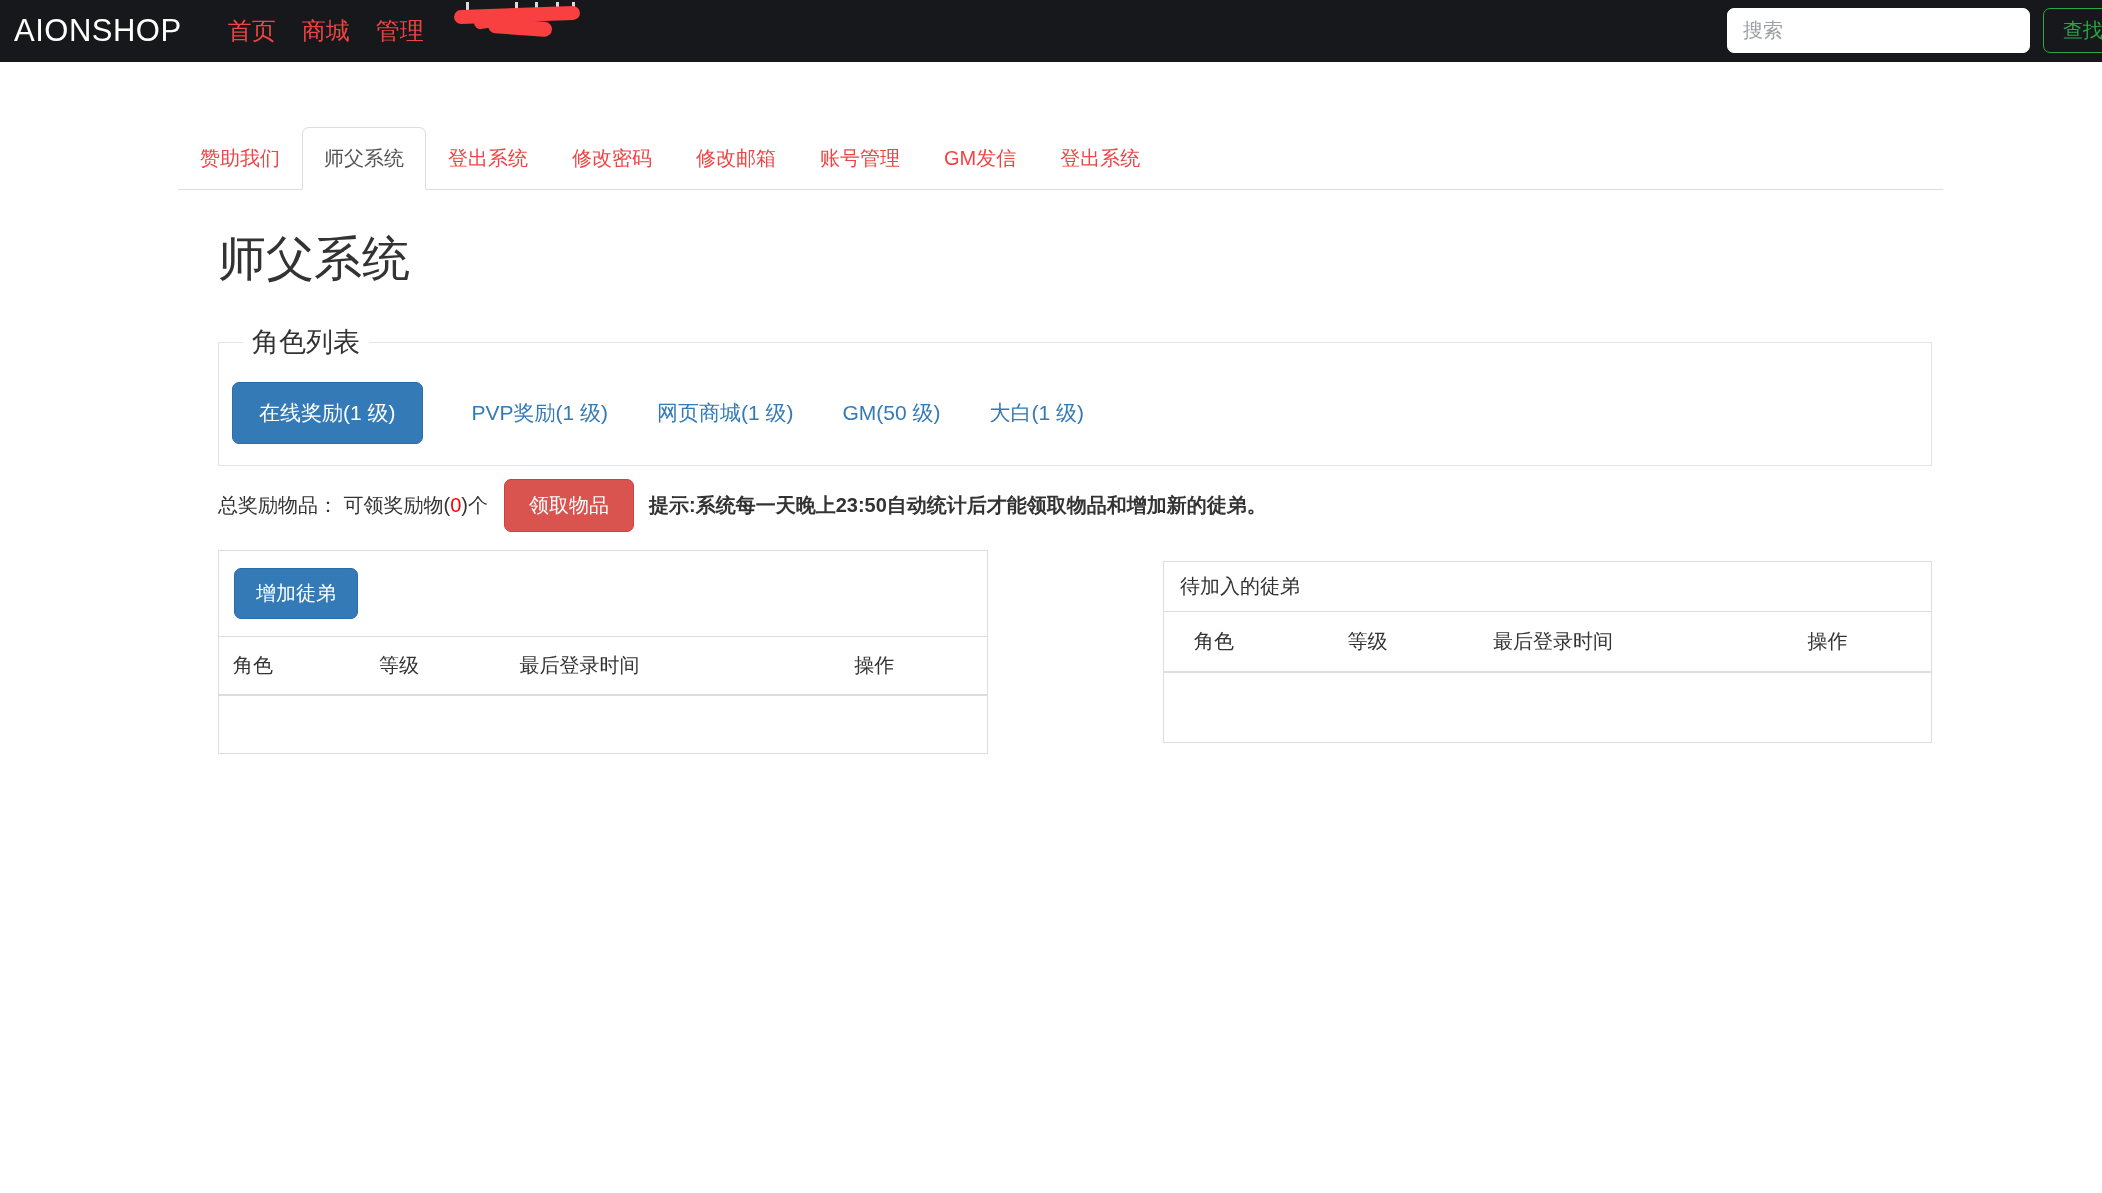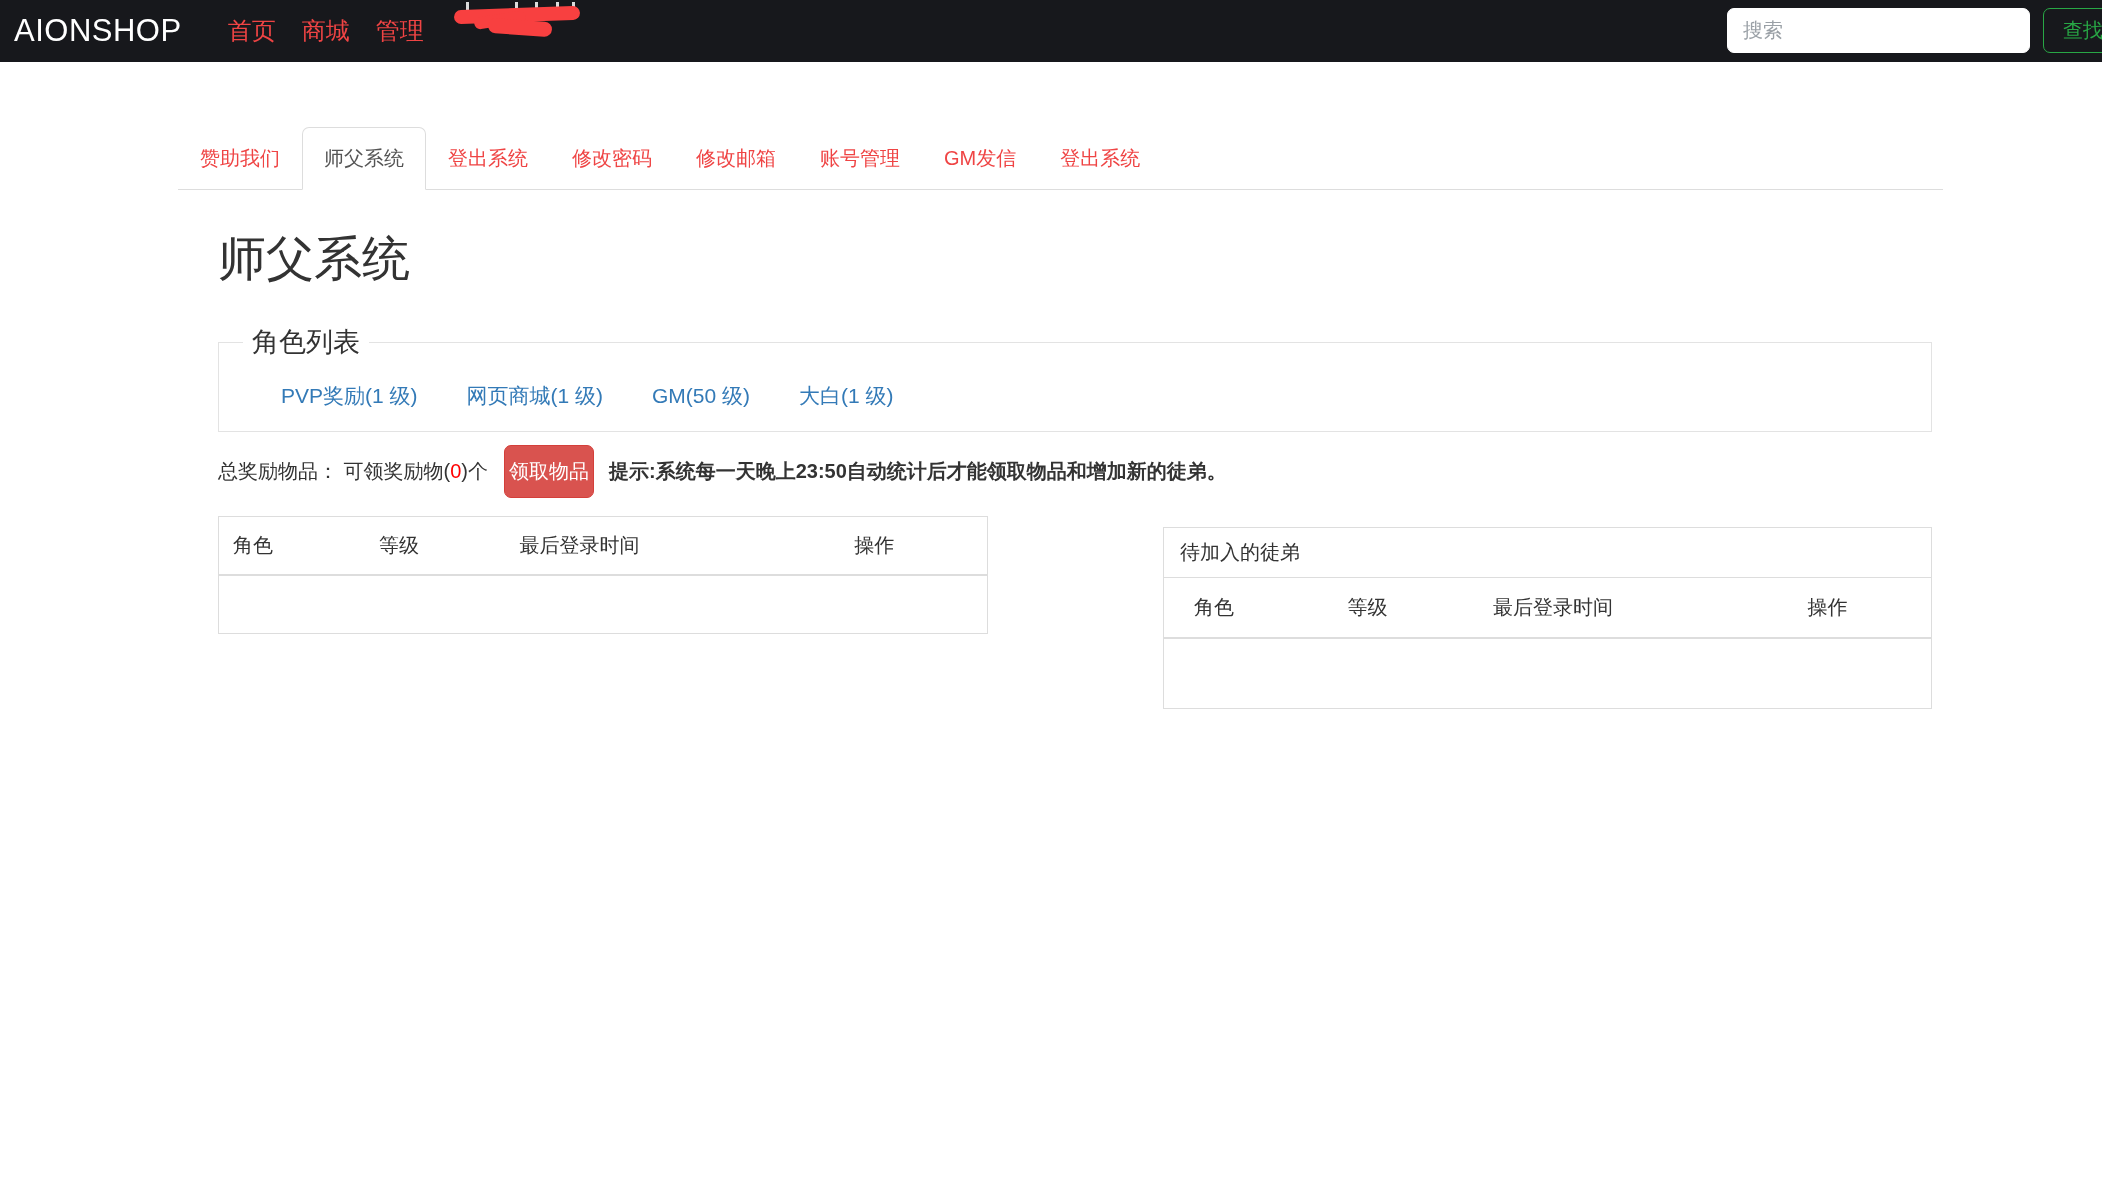--- a/index.html
+++ b/index.html
@@ -79,21 +79,21 @@
     font-family: "Liberation Sans", "DejaVu Sans", sans-serif;
   }
   .role-link { color: #337ab7; font-size: 21px; text-decoration: none; margin-left: 49px; cursor: pointer; }
 
   .stat-line { margin-top: 38px; font-size: 20px; color: #333; }
   .stat-num { color: #ff0000; }
   .stat-hint { font-weight: bold; margin-left: 24px; }
   .reward-line { margin-top: 13px; display: flex; align-items: center; font-size: 20px; color: #333; }
   .claim-btn {
     margin-left: 16px; background: #d9534f; border: 1px solid #d43f3a; color: #fff;
-    font-size: 20px; padding: 12px 4px; border-radius: 7px; cursor: pointer;
+    font-size: 20px; padding: 12px 24px; border-radius: 7px; cursor: pointer;
     font-family: "Liberation Sans", "DejaVu Sans", sans-serif;
     text-align: center;
   }
   .reward-hint { font-weight: bold; margin-left: 15px; }
 
   
   .panels { display: flex; justify-content: space-between; width: 1714px; margin-top: 18px; align-items: flex-start; }
   .panel { border: 1px solid #dddddd; background: #fff; }
   .panel-left { width: 770px; }
   .panel-right { width: 769px; margin-top: 11px; }
@@ -157,37 +157,41 @@
     <div class="tab">登出系统</div>
   </div>
 
   <div class="content">
 
     <div class="page-title">师父系统</div>
 
     <fieldset class="roles">
       <legend class="roles-legend">角色列表</legend>
       <div class="role-row">
+        <button class="role-btn">在线奖励(1 级)</button>
         <a class="role-link">PVP奖励(1 级)</a>
         <a class="role-link">网页商城(1 级)</a>
         <a class="role-link">GM(50 级)</a>
         <a class="role-link">大白(1 级)</a>
       </div>
     </fieldset>
 
 
     <div class="reward-line">
       <span><span>总奖励物品： 可领奖励物(</span><span class="stat-num">0</span><span>)个</span></span>
       <button class="claim-btn">领取物品</button>
       <span class="reward-hint">提示:系统每一天晚上23:50自动统计后才能领取物品和增加新的徒弟。</span>
     </div>
 
     <div class="panels">
 
       <div class="panel panel-left">
+        <div class="panel-toolbar">
+          <button class="add-btn">增加徒弟</button>
+        </div>
         <div class="thead">
           <div class="th">角色</div>
           <div class="th">等级</div>
           <div class="th">最后登录时间</div>
           <div class="th">操作</div>
         </div>
         <div class="empty-row-left"></div>
       </div>
 
       <div class="panel panel-right">

